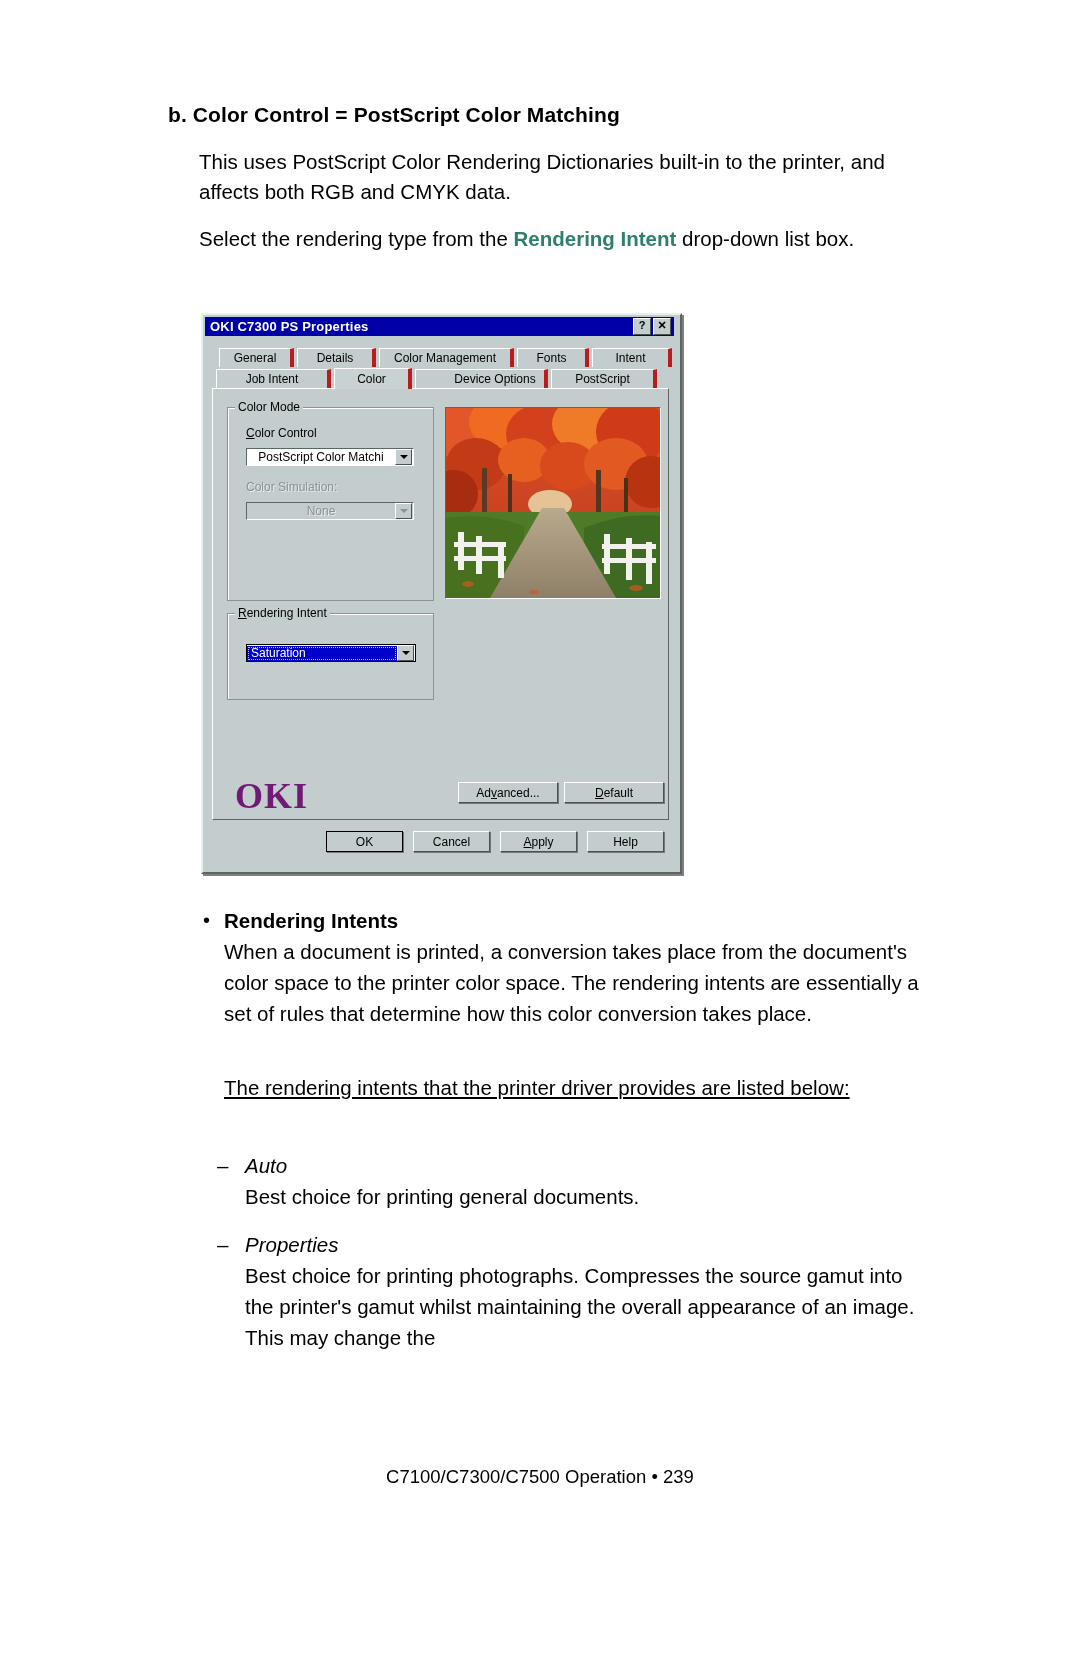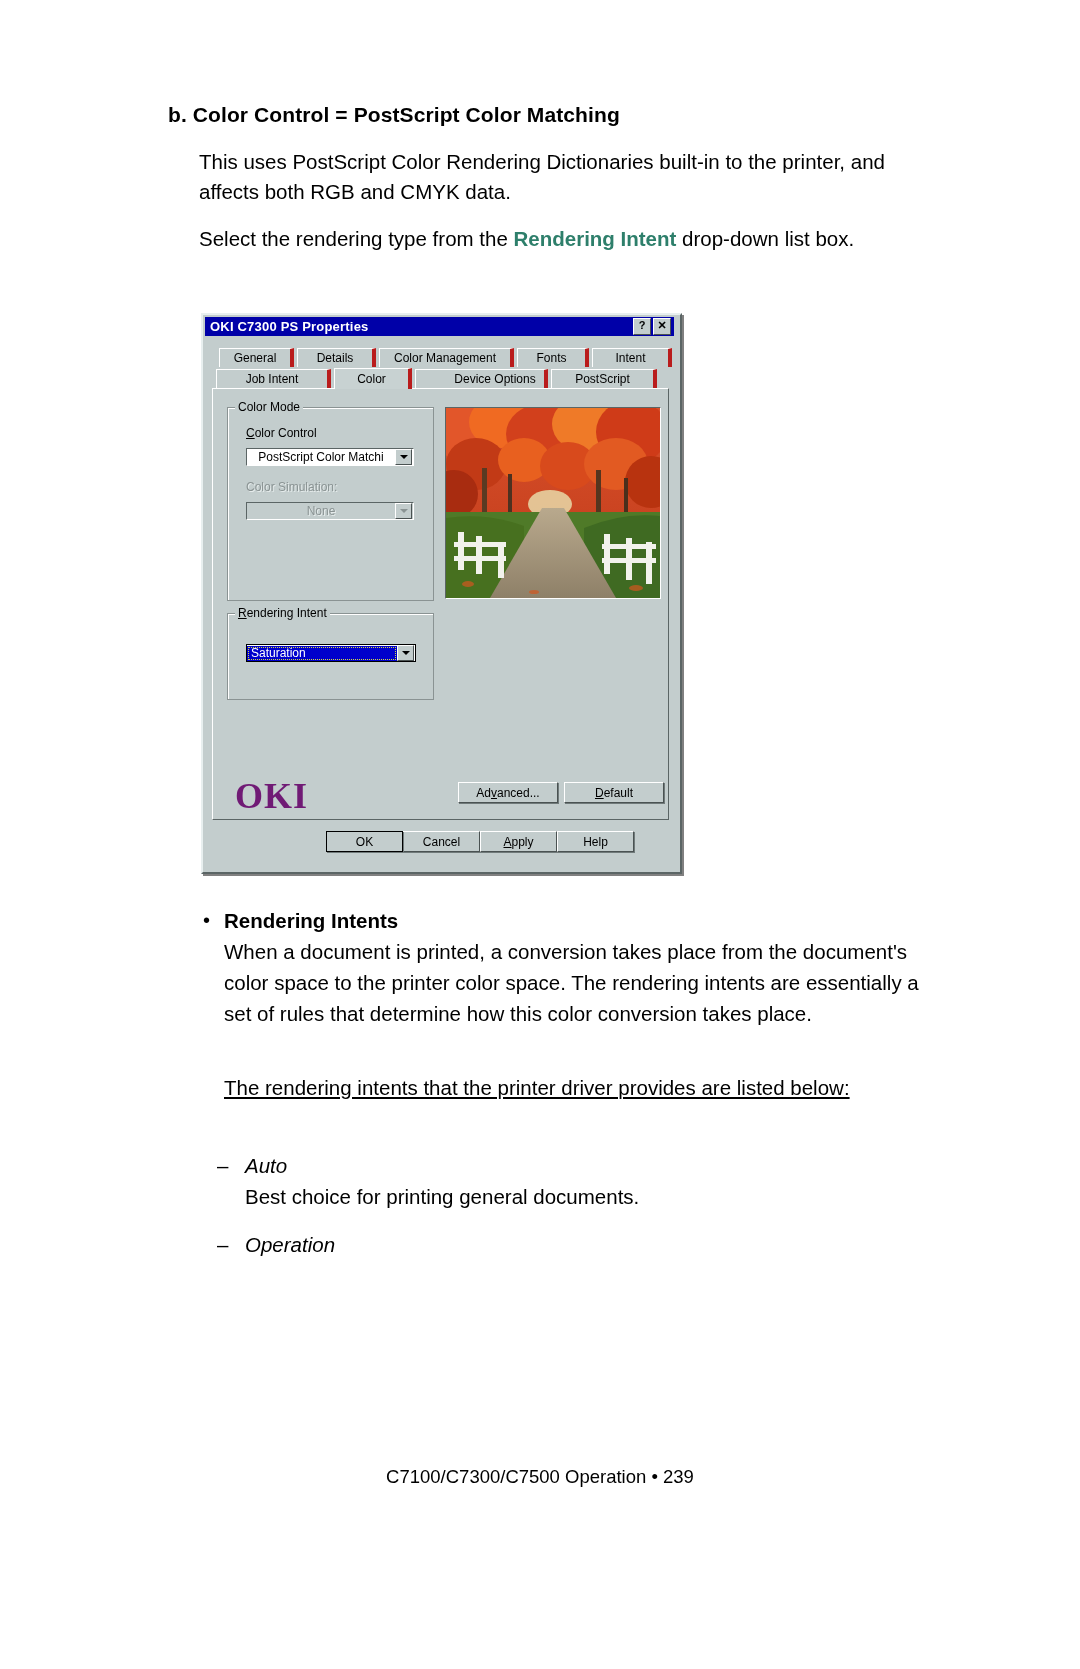--- a/index.html
+++ b/index.html
@@ -346,20 +346,21 @@
     position: absolute;
     left: 351px; top: 393px;
     width: 100px; height: 21px;
   }
 
   .bottom-buttons {
     position: absolute;
     left: 123px;
     top: 516px;
     display: flex;
+    gap: 10px;
     text-align: right;
   }
   .bottom-buttons .btn { width: 77px; height: 21px; }
   .btn-ok {
     border: 1px solid #000 !important;
     position: relative;
   }
 </style>
 </head>
 <body>
@@ -534,18 +535,19 @@
     <div class="dash-term">
       <span class="dash-mark">–</span>
       <span>Auto</span>
     </div>
     <div class="dash-def">Best choice for printing general documents.</div>
   </div>
 
   <div class="dash-block" style="top:1229px;">
     <div class="dash-term">
       <span class="dash-mark">–</span>
-      <span>Operation</span>
-    </div>
+      <span>Properties</span>
+    </div>
+    <div class="dash-def">Best choice for printing photographs. Compresses the source gamut into the printer's gamut whilst maintaining the overall appearance of an image. This may change the</div>
   </div>
 
   <div class="footer">C7100/C7300/C7500  Operation • 239</div>
 </div>
 
 </body></html>

